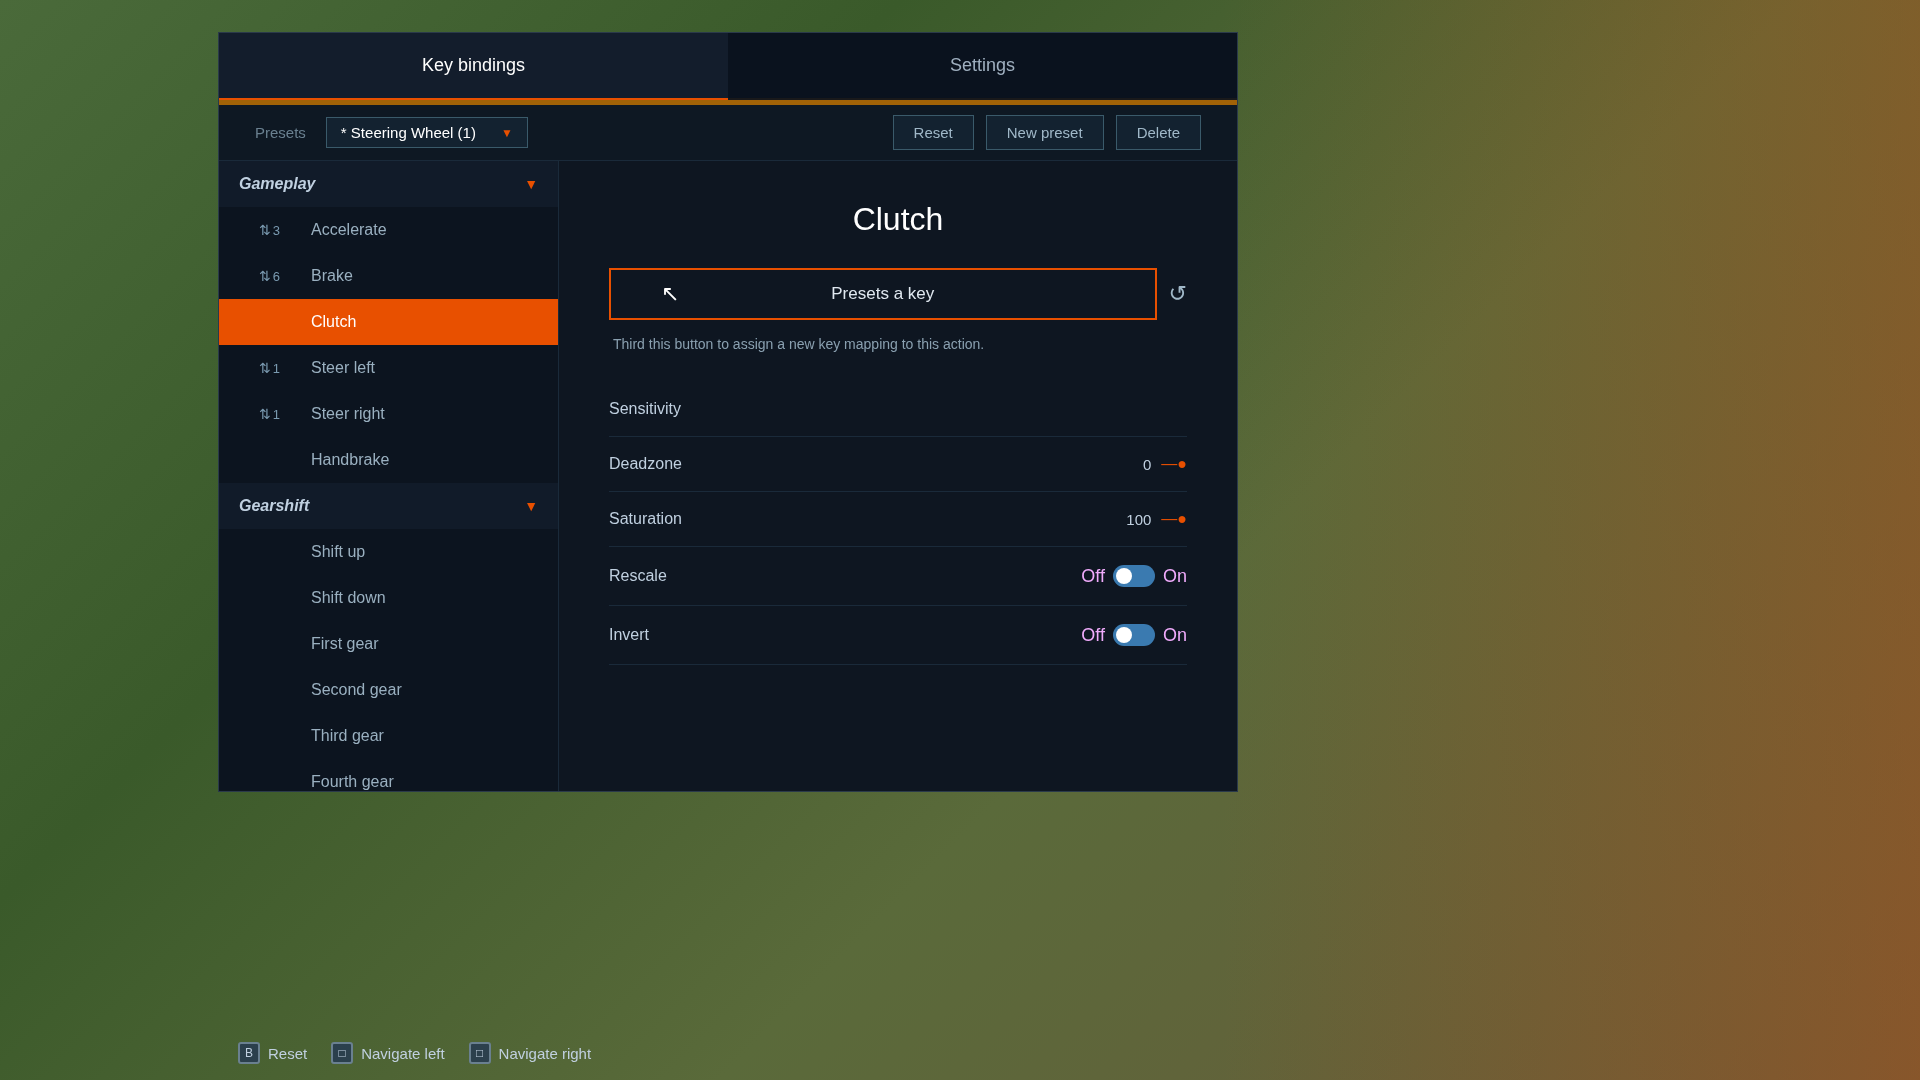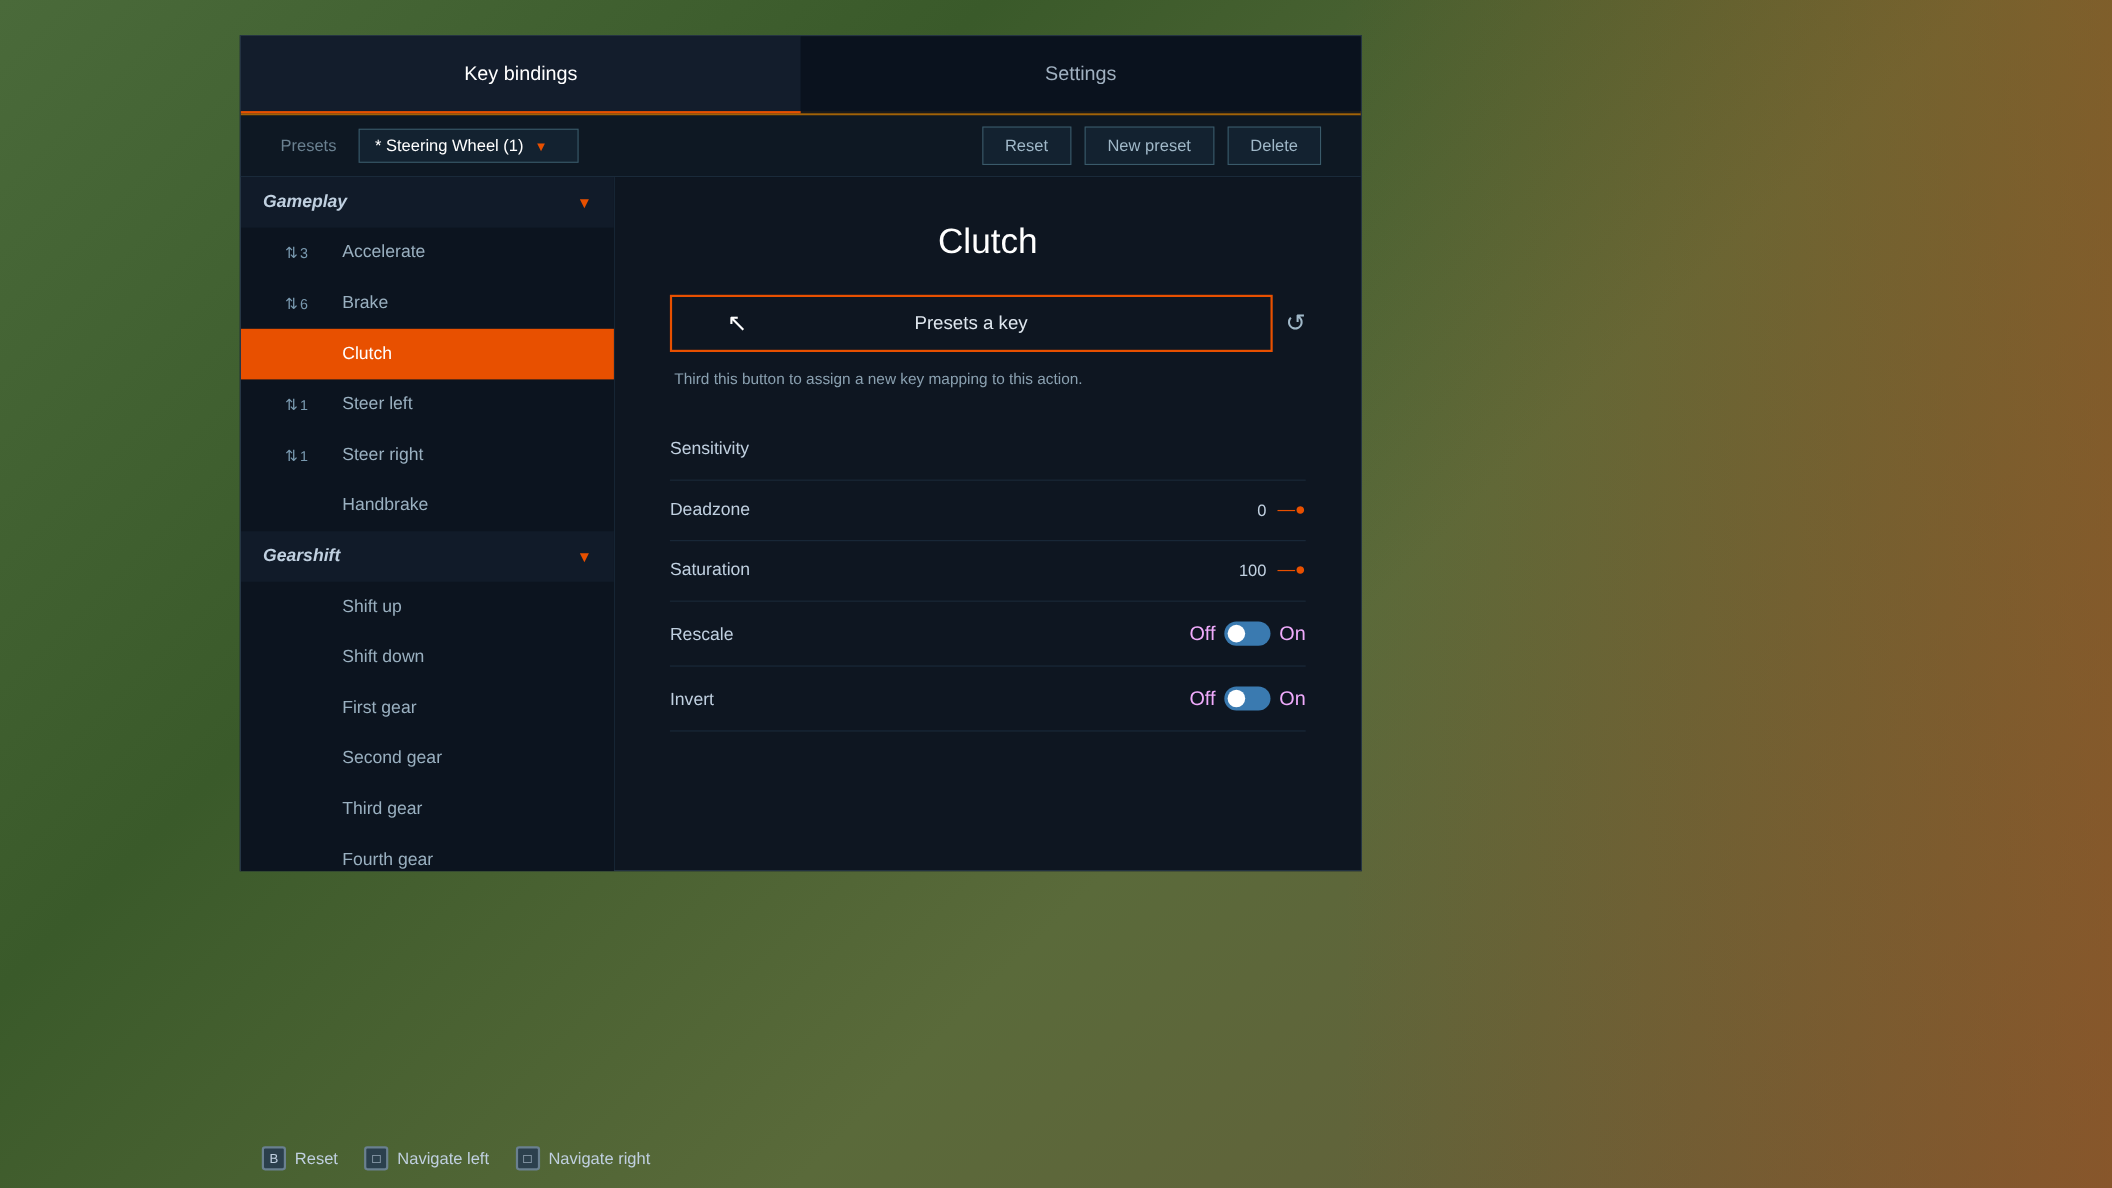--- a/index.html
+++ b/index.html
@@ -38,21 +38,21 @@
       height: 760px;
       background: rgba(10, 18, 30, 0.96);
       border: 1px solid #2a3a4a;
       z-index: 10;
     }
 
     
     .tab-bar {
       display: flex;
       height: 72px;
-      border-bottom: 4px solid #a16207;
+      border-bottom: 7px solid #a16207;
     }
     .tab {
       flex: 1;
       display: flex;
       align-items: center;
       justify-content: center;
       font-size: 18px;
       color: #a0b0c0;
       cursor: pointer;
       background: rgba(10,18,30,0.9);
@@ -81,21 +81,21 @@
       margin-right: 8px;
     }
     .preset-select {
       display: flex;
       align-items: center;
       background: rgba(20,35,50,0.9);
       border: 1px solid #3a5a6a;
       color: #ffffff;
       font-size: 15px;
       padding: 6px 14px;
-      gap: 10px;
+      gap: 25px;
       cursor: pointer;
       min-width: 200px;
     }
     .preset-arrow {
       color: #e85000;
       font-size: 12px;
     }
     .preset-btn {
       background: rgba(20,35,50,0.9);
       border: 1px solid #3a5a6a;
@@ -221,21 +221,21 @@
     .tooltip-text {
       color: #8aa0b0;
       font-size: 14px;
       margin-bottom: 30px;
       padding-left: 4px;
     }
 
     
     .setting-row {
       display: flex;
-      align-items: flex-end;
+      align-items: center;
       padding: 18px 0;
       border-bottom: 1px solid #1a2a3a;
     }
     .setting-label {
       color: #c0d0e0;
       font-size: 16px;
       width: 160px;
     }
     .setting-control {
       flex: 1;

